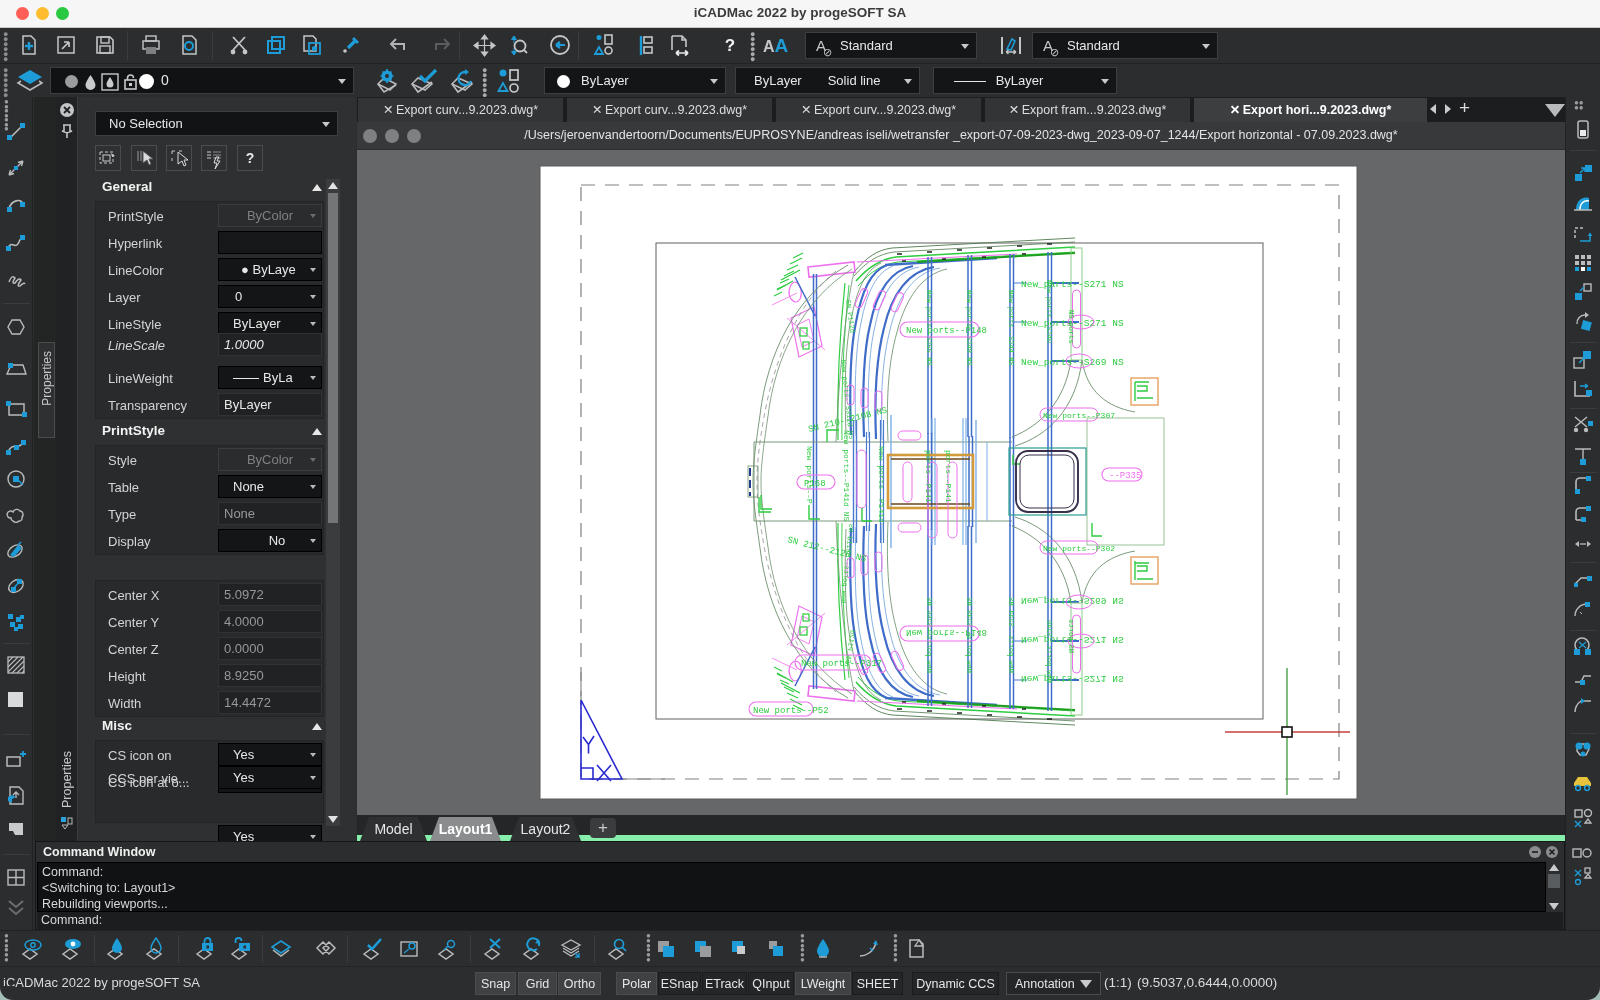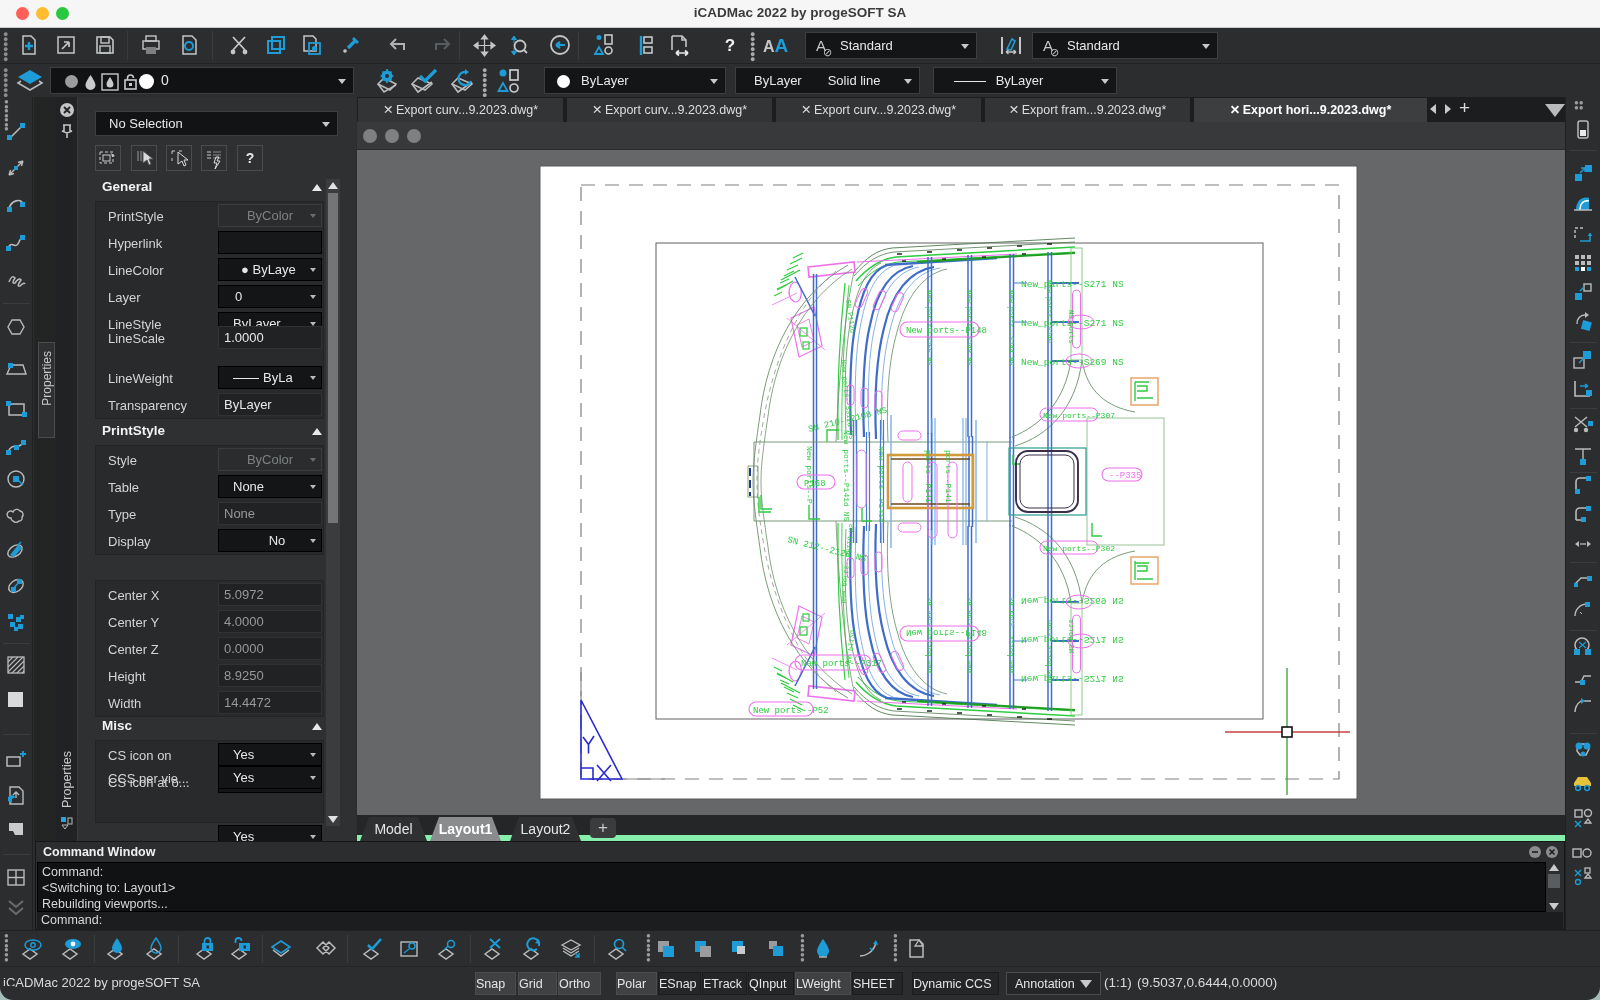--- a/index.html
+++ b/index.html
@@ -58,21 +58,21 @@
 #cmdwin { position:absolute; left:35px; top:841px; width:1530px; height:89px; background:#2b2d2e; border:1px solid #141617; }
 #cmdtitle { position:absolute; left:0; top:0; right:0; height:20px; }
 #cmdtitle .t { position:absolute; left:7px; top:3px; font-size:12.5px; font-weight:bold; color:#f0f0f0; }
 #cmdtext { position:absolute; left:1px; top:20px; right:18px; height:50px; background:#101213; border:1px solid #000; color:#d6d8d9; font-size:12.5px; line-height:16px; padding:1px 4px; }
 #cmdinput { position:absolute; left:1px; top:70px; right:1px; height:18px; background:#1b1d1e; color:#d6d8d9; font-size:12.5px; padding:1px 4px; }
 #cmdscroll { position:absolute; right:1px; top:20px; width:17px; height:50px; background:#2b2d2e; }
 
 
 #bottb { position:absolute; left:0; top:930px; width:1600px; height:36px; background:#2b2d2e; border-top:1px solid #1f2122; }
 #statusbar { position:absolute; left:0; top:966px; width:1600px; height:34px; background:#2b2d2e; border-top:1px solid #222425; color:#d8dadb; font-size:13px; }
-.sbtn { position:absolute; top:5px; height:23px; line-height:23px; text-align:left; font-size:12.5px; color:#e4e6e7; background:#242627; border:1px solid #1a1c1d; }
+.sbtn { position:absolute; top:5px; height:23px; line-height:23px; text-align:center; font-size:12.5px; color:#e4e6e7; background:#242627; border:1px solid #1a1c1d; }
 .sbtn.on { background:#3f4142; border:1px solid #4a4c4d; }
 svg { display:block; }
 </style>
 </head>
 <body>
 
 <div id="titlebar">
   <div class="tl" style="left:16px;background:#ff5f57;"></div>
   <div class="tl" style="left:36px;background:#febc2e;"></div>
   <div class="tl" style="left:56px;background:#28c840;"></div>
@@ -410,21 +410,21 @@
         <div class="pbox" style="text-align:left;padding-left:22px;">●&nbsp;ByLaye<span class="arr"></span></div>
       </div>
     <div class="prow" style="top:187px;">
         <span class="lbl">Layer</span>
         <div class="pbox" style="text-align:left;padding-left:16px;">0<span class="arr"></span></div>
       </div>
     <div class="prow" style="top:214px;">
         <span class="lbl">LineStyle</span>
         <div class="pbox" style="text-align:left;padding-left:14px;">ByLayer<span class="arr"></span></div>
       </div>
-    <div class="prow" style="top:228px;">
+    <div class="prow" style="top:235px;font-style:italic;">
         <span class="lbl">LineScale</span>
         <div class="pbox plain">1.0000</div>
       </div>
     <div class="prow" style="top:268px;">
         <span class="lbl">LineWeight</span>
         <div class="pbox" style="text-align:left;padding-left:14px;"><span style="display:inline-block;width:26px;height:1px;background:#e8e8e8;vertical-align:middle;margin-right:4px;"></span>ByLa<span class="arr"></span></div>
       </div>
     <div class="prow" style="top:295px;">
         <span class="lbl">Transparency</span>
         <div class="pbox plain">ByLayer</div>
@@ -505,20 +505,21 @@
   <div class="ftab active" style="left:837px;width:233px;">✕ Export hori...9.2023.dwg*</div>
   <div style="position:absolute;left:1073px;top:7px;width:0;height:0;border-top:5px solid transparent;border-bottom:5px solid transparent;border-right:6px solid #c8cacb;"></div>
   <div style="position:absolute;left:1088px;top:7px;width:0;height:0;border-top:5px solid transparent;border-bottom:5px solid transparent;border-left:6px solid #c8cacb;"></div>
   <div style="position:absolute;left:1102px;top:0px;color:#d8dadb;font-size:19px;">+</div>
   <div style="position:absolute;left:1188px;top:7px;width:0;height:0;border-left:10px solid transparent;border-right:10px solid transparent;border-top:13px solid #b8babb;"></div>
 </div>
 <div id="winbar">
   <div class="graydot" style="left:6px;"></div>
   <div class="graydot" style="left:28px;"></div>
   <div class="graydot" style="left:50px;"></div>
+  <div class="path">/Users/jeroenvandertoorn/Documents/EUPROSYNE/andreas iseli/wetransfer _export-07-09-2023-dwg_2023-09-07_1244/Export horizontal - 07.09.2023.dwg*</div>
 </div>
 <div id="canvas">
 <svg width="1208" height="665" viewBox="0 0 1208 665">
 
   <rect x="183" y="16" width="817" height="633" fill="#ffffff"></rect>
   <rect x="183" y="16" width="817" height="633" fill="none" stroke="#5a5a5a" stroke-width="1"></rect>
 
   <rect x="224" y="35" width="758" height="594" fill="none" stroke="#808080" stroke-width="1.2" stroke-dasharray="14 10"></rect>
 
   <rect x="299" y="93" width="607" height="476" fill="none" stroke="#606060" stroke-width="1"></rect>

